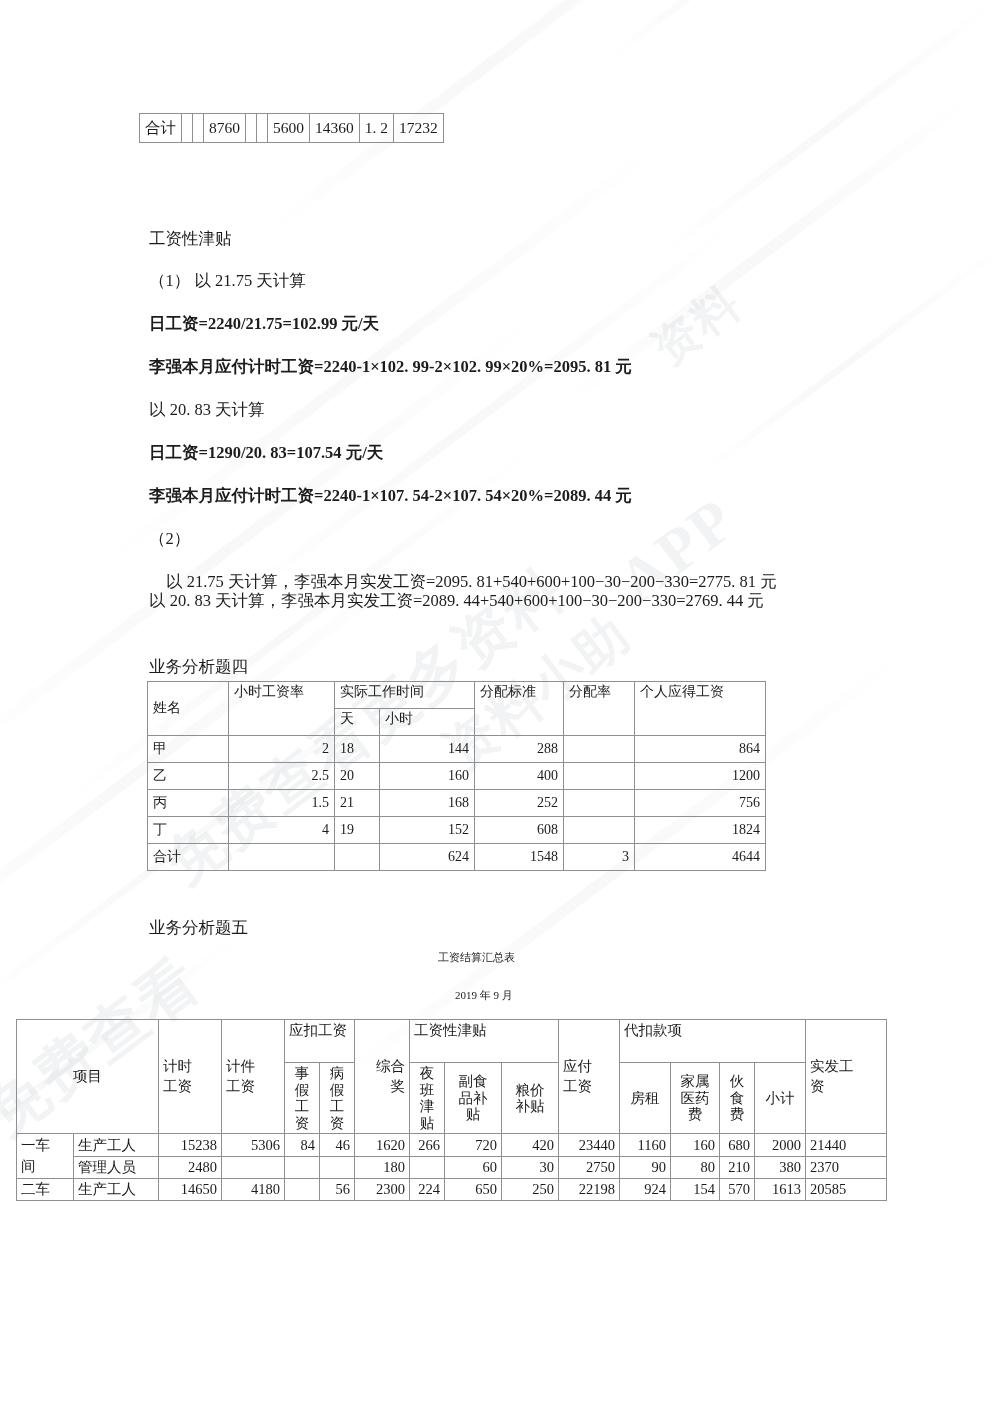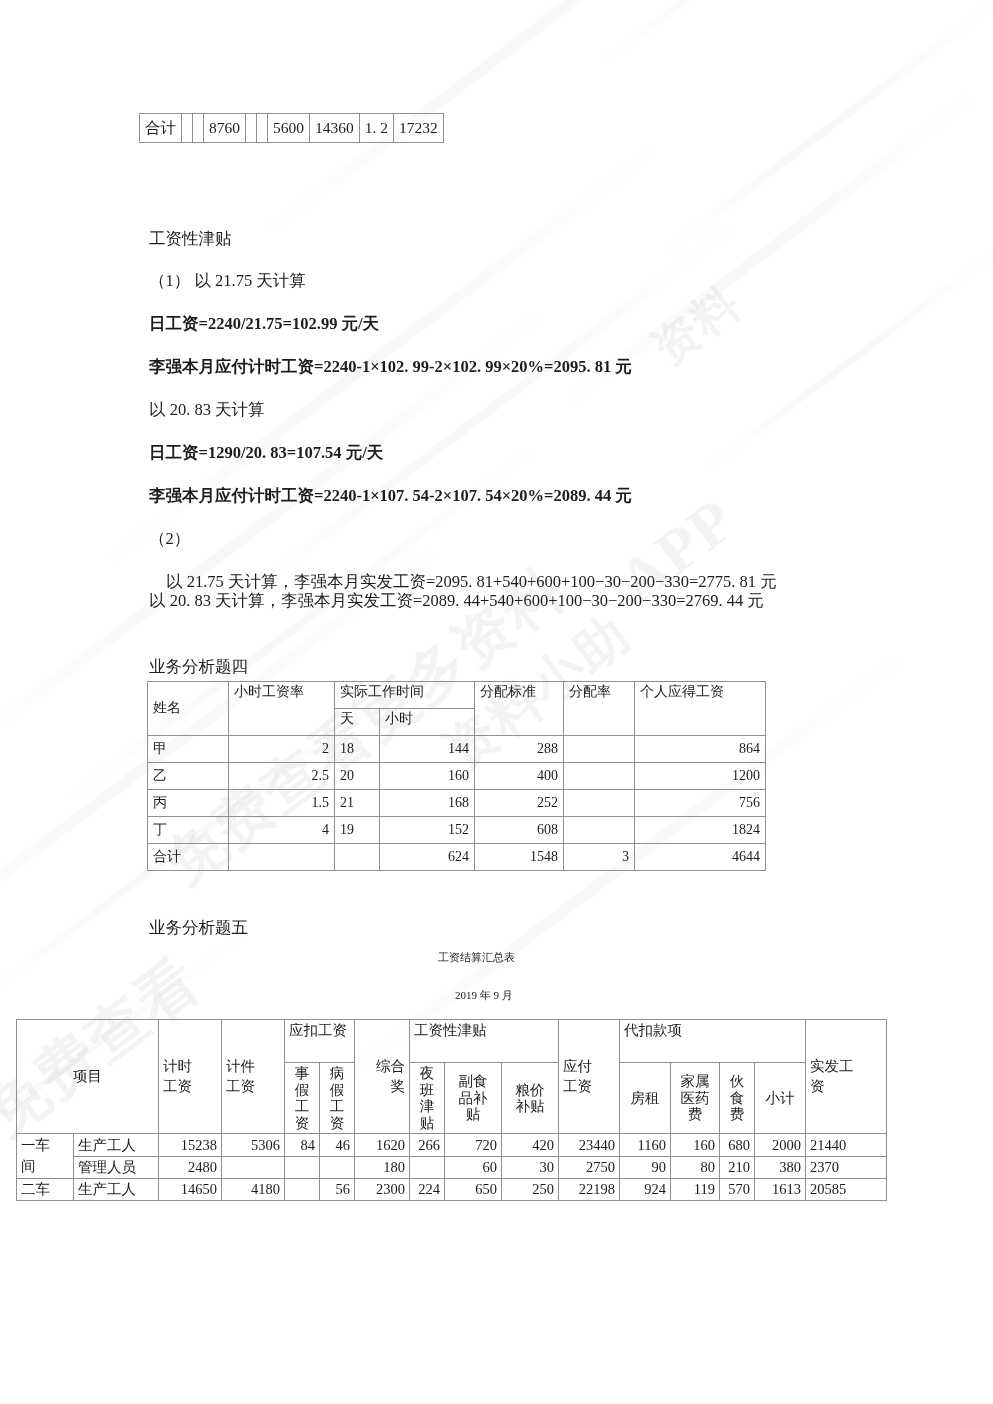--- a/index.html
+++ b/index.html
@@ -359,21 +359,21 @@
         <td class="num">14650</td>
         <td class="num">4180</td>
         <td class="num"></td>
         <td class="num">56</td>
         <td class="num">2300</td>
         <td class="num">224</td>
         <td class="num">650</td>
         <td class="num">250</td>
         <td class="num">22198</td>
         <td class="num">924</td>
-        <td class="num">119</td>
+        <td class="num">154</td>
         <td class="num">570</td>
         <td class="num">1613</td>
         <td class="lft">20585</td>
       </tr>
     </tbody>
       </table>
 
   </div>
 </div>
 

